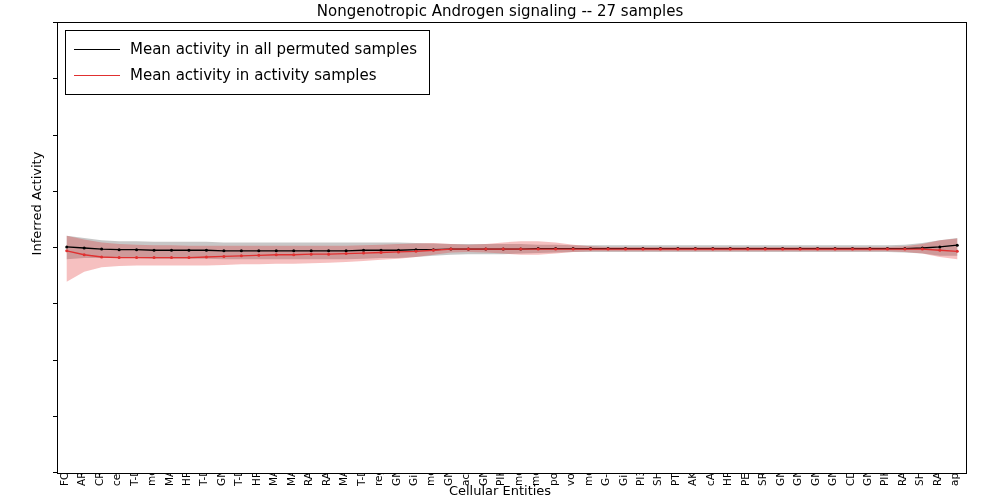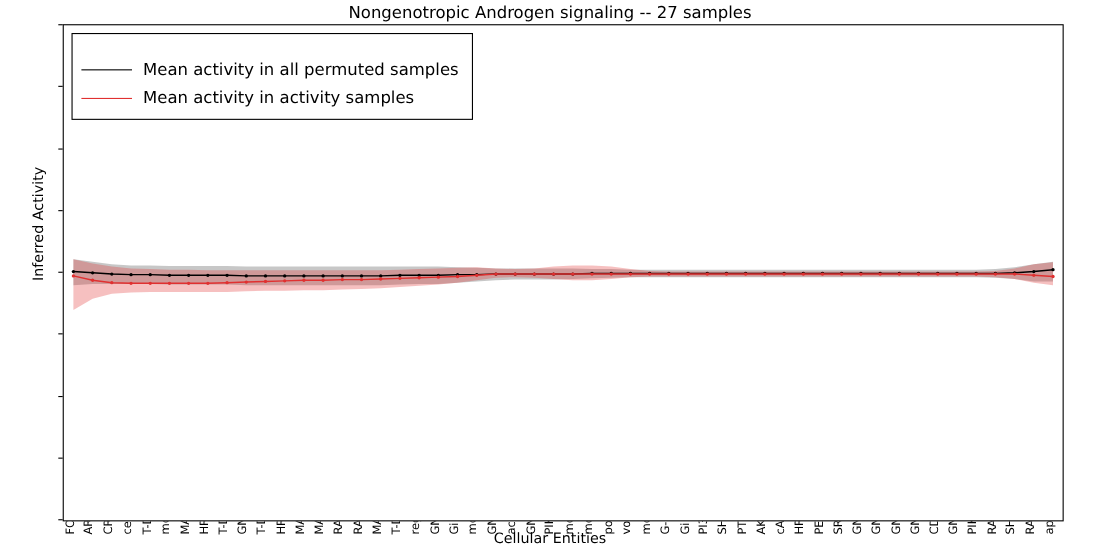--- a/index.html
+++ b/index.html
@@ -72,21 +72,21 @@
     transform-origin: left bottom;
     transform: rotate(-90deg);
   }
   
   #legend {
     position: absolute;
     left: 65px;
     top: 30px;
     background: #fff;
     border: 1px solid #000;
-    padding: 19px 12px 6px 8px;
+    padding: 5px 12px 6px 8px;
     box-sizing: border-box;
   }
   .legend-row {
     display: flex;
     align-items: center;
     height: 26px;
   }
   .legend-line {
     width: 46px;
     height: 0;

